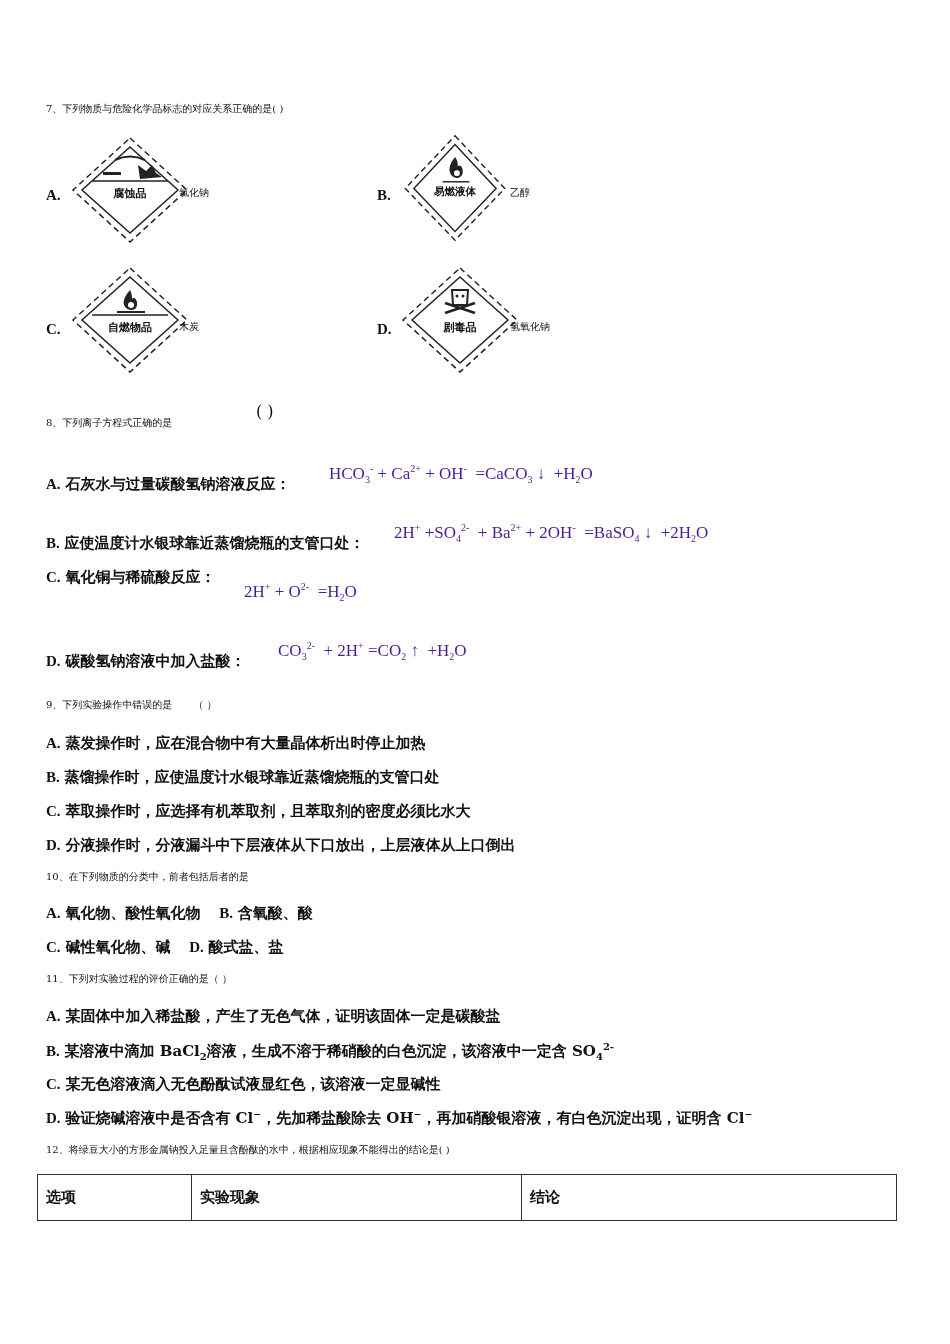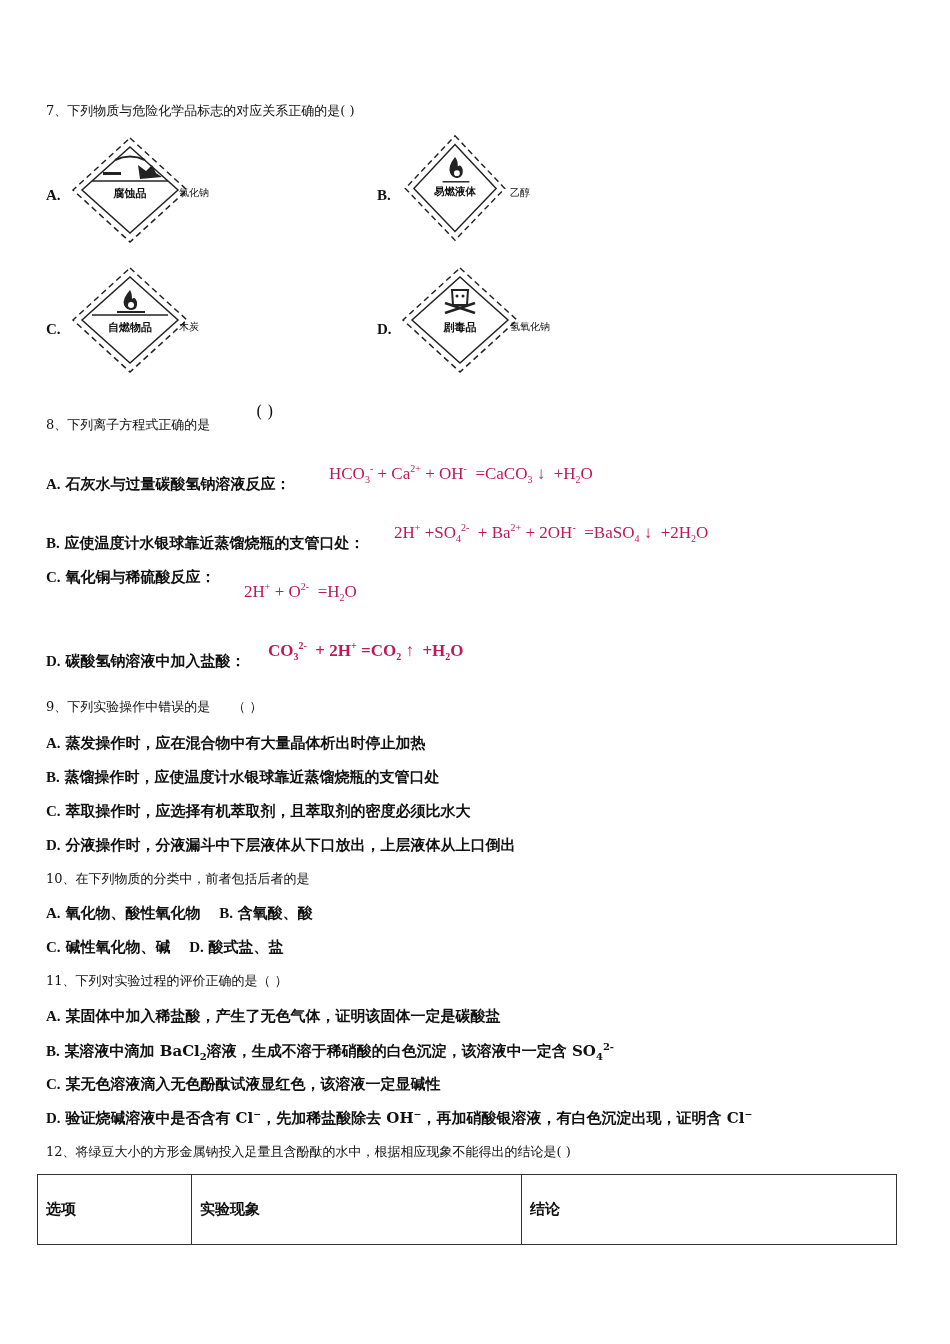--- a/index.html
+++ b/index.html
@@ -1,29 +1,29 @@
 <!DOCTYPE html>
 <html><head>
 <meta charset="utf-8">
 <style>
   html, body { margin: 0; padding: 0; background: #ffffff; }
   body { width: 950px; height: 1344px; position: relative; overflow: hidden;
          font-family: "DejaVu Serif", "Liberation Serif", serif; color: #111; }
   .abs { position: absolute; white-space: nowrap; }
-  .q { font-size: 13px; }
+  .q { font-size: 10px; }
   .opt { font-size: 15px; }
   .lbl { font-weight: bold; font-family: "Liberation Serif", serif; }
   .bold { font-weight: bold; }
-  .formula { font-family: "Liberation Serif", serif; font-size: 17px; color: #be185d; }
+  .formula { font-family: "Liberation Serif", serif; font-size: 17px; color: #4c1d95; }
   .formula sub, .formula sup { font-size: 10px; }
   .sign { position: absolute; width: 120px; height: 110px; }
   .sign-text { font-size: 10px; }
   table.t12 { position: absolute; left: 37px; top: 1174px; width: 860px; border-collapse: collapse; }
   table.t12 td { border: 1.5px solid #333; height: 45px; font-size: 15px; font-weight: bold;
-                 padding: 12px 8px; vertical-align: middle; font-family: Liberation Serif, serif; }
+                 padding: 0 8px; vertical-align: middle; font-family: Liberation Serif, serif; }
   sub.s, sup.s { font-size: 10px; }
 </style>
 </head>
 <body>
 
 <div class="abs q" style="left:46px; top:102px;">7、下列物质与危险化学品标志的对应关系正确的是(    )</div>
 
 <div class="abs opt lbl" style="left:46px; top:187px;">A.</div>
 <svg class="sign" style="left:70px; top:135px;" viewBox="0 0 120 110">
   <polygon points="60,3 117,55 60,107 3,55" fill="none" stroke="#222" stroke-width="1.5" stroke-dasharray="6,4"></polygon>
@@ -90,21 +90,21 @@
 <div class="abs opt" style="left:46px; top:568px;">
   <span class="lbl">C.</span>
   <span class="bold">氧化铜与稀硫酸反应：</span>
 </div>
 <div class="abs formula" style="left:244px; top:581px;">2H<sup>+</sup> + O<sup>2-</sup> &nbsp;=H<sub>2</sub>O</div>
 
 <div class="abs opt" style="left:46px; top:652px;">
   <span class="lbl">D.</span>
   <span class="bold">碳酸氢钠溶液中加入盐酸：</span>
 </div>
-<div class="abs formula" style="left:268px; top:640px;font-weight:bold;">CO<sub>3</sub><sup>2-</sup> &nbsp;+ 2H<sup>+</sup> =CO<sub>2</sub> ↑ &nbsp;+H<sub>2</sub>O</div>
+<div class="abs formula" style="left:278px; top:640px;">CO<sub>3</sub><sup>2-</sup> &nbsp;+ 2H<sup>+</sup> =CO<sub>2</sub> ↑ &nbsp;+H<sub>2</sub>O</div>
 
 <div class="abs q" style="left:46px; top:698px;">
   <span>9、下列实验操作中错误的是</span>
   <span style="margin-left:18px;">（    ）</span>
 </div>
 <div class="abs opt" style="left:46px; top:734px;">
   <span class="lbl">A.</span>
   <span class="bold">蒸发操作时，应在混合物中有大量晶体析出时停止加热</span>
 </div>
 <div class="abs opt" style="left:46px; top:768px;">

